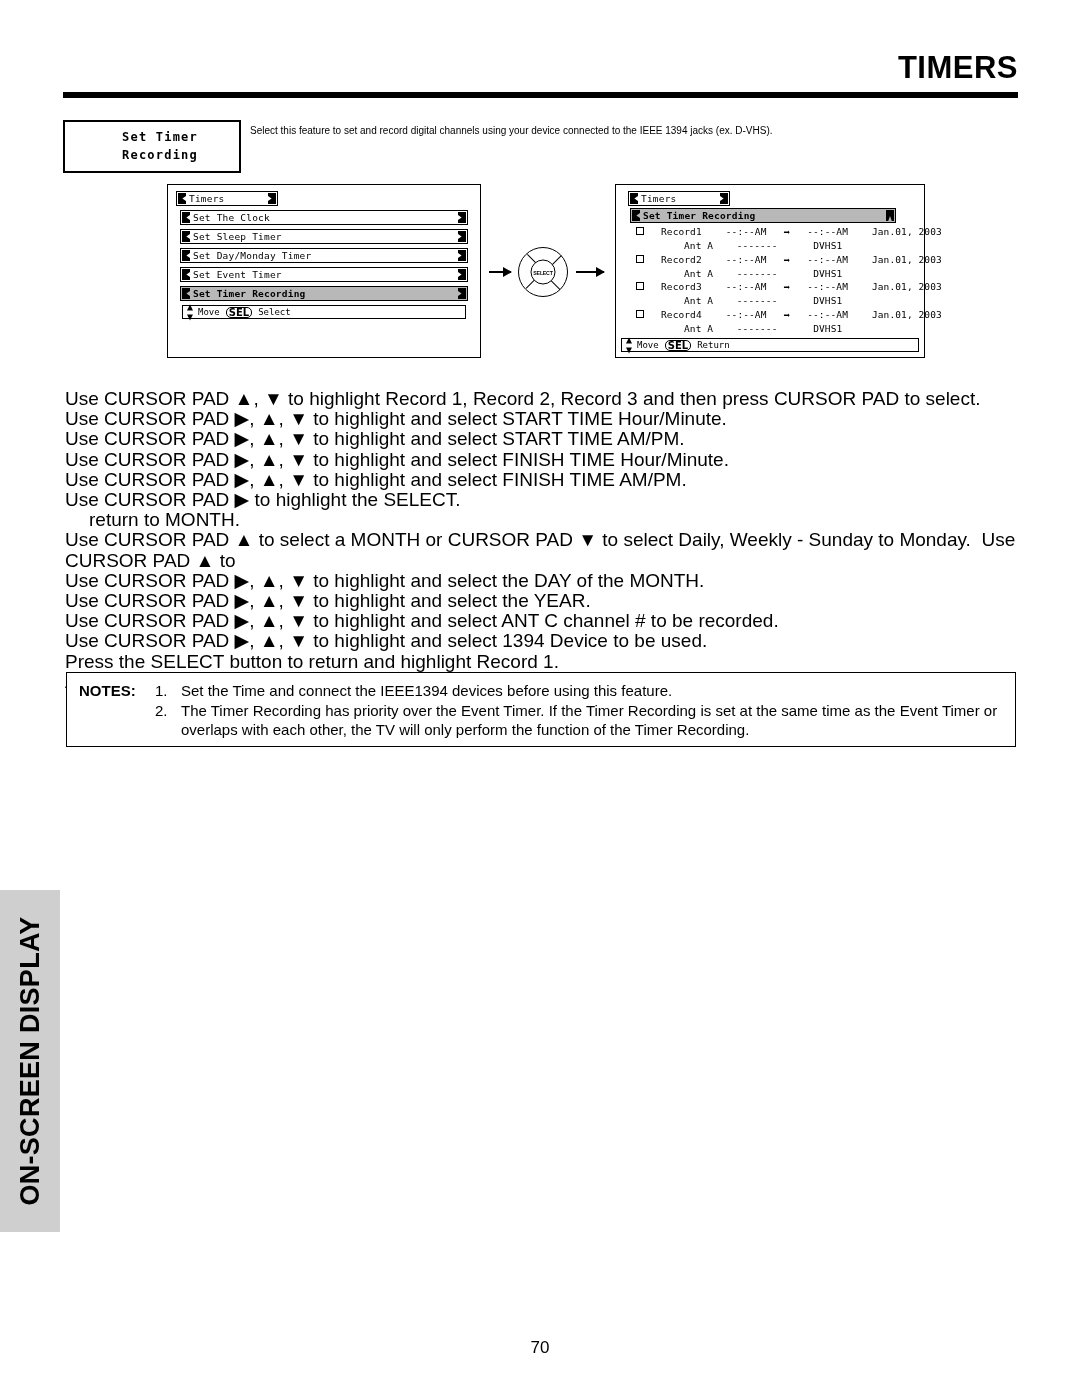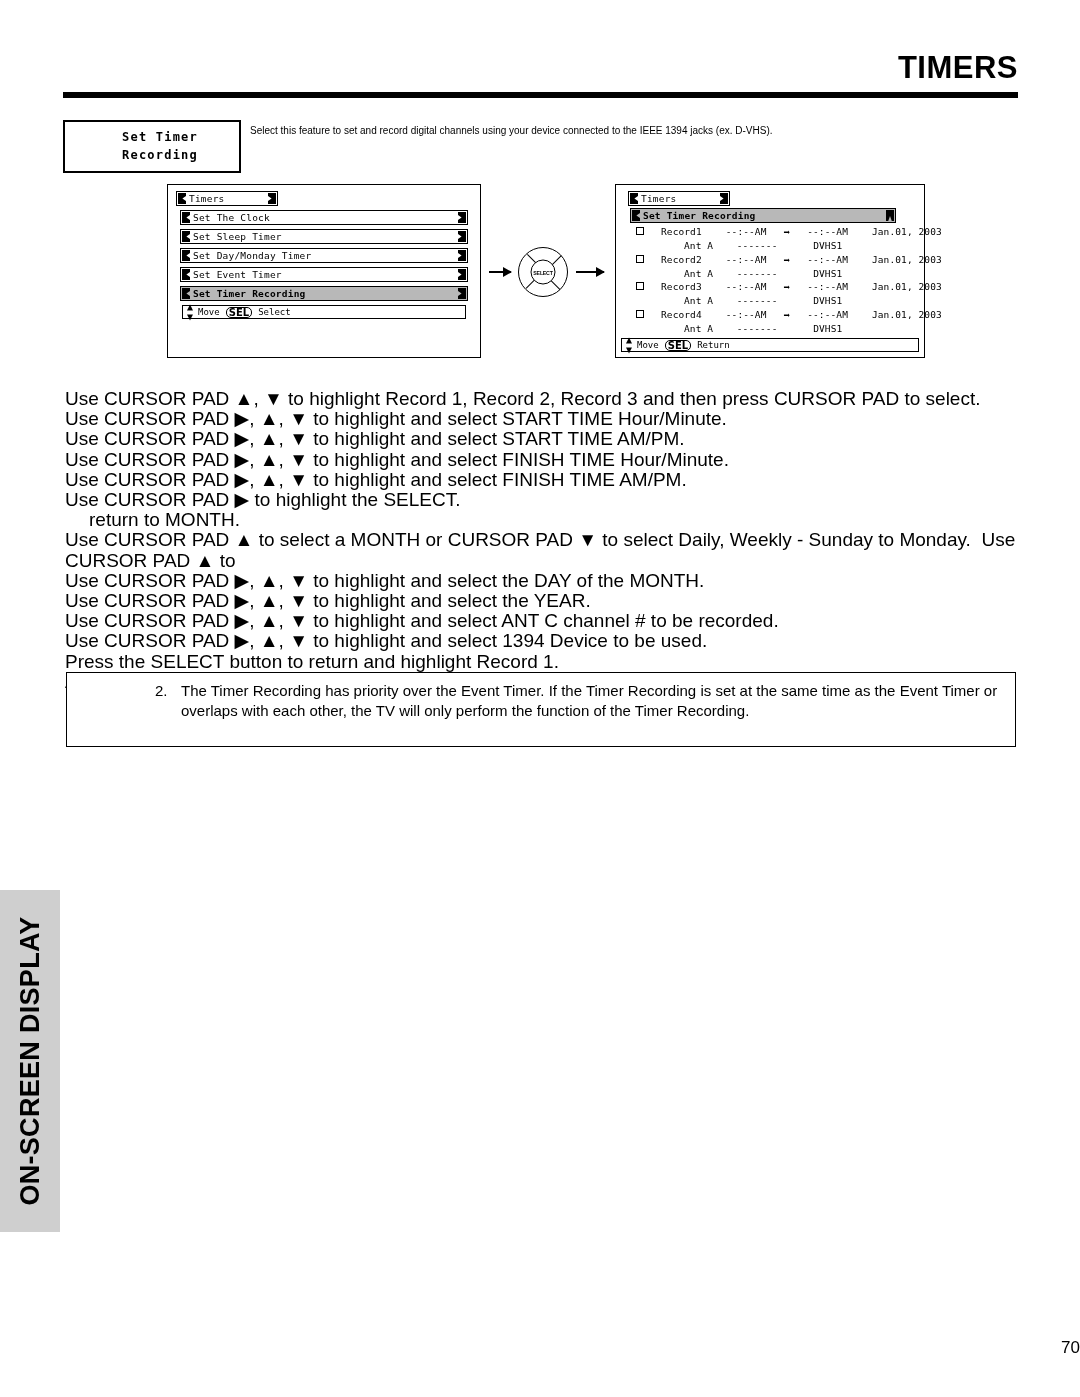--- a/index.html
+++ b/index.html
@@ -162,21 +162,21 @@
     position:absolute; left:50%; top:50%;
     transform:translate(-50%,-50%) rotate(-90deg);
     transform-origin:center center;
     white-space:nowrap;
     font-size:27px; font-weight:bold; letter-spacing:0.3px;
   }
 
   
   #page-number {
     position:absolute; left:0; top:1338px; width:1080px;
-    text-align:right; font-size:17px;
+    text-align:center; font-size:17px;
   }
 </style>
 </head>
 <body>
 
 <div id="page-title">TIMERS</div>
 <div id="title-rule"></div>
 
 <div id="feature-box">
   <div class="fl">Set Timer</div>
@@ -350,20 +350,25 @@
   <div class="ln">Use CURSOR PAD ▲ to select a MONTH or CURSOR PAD ▼ to select Daily, Weekly - Sunday to Monday.  Use CURSOR PAD ▲ to</div>
   <div class="ln">Use CURSOR PAD ▶, ▲, ▼ to highlight and select the DAY of the MONTH.</div>
   <div class="ln">Use CURSOR PAD ▶, ▲, ▼ to highlight and select the YEAR.</div>
   <div class="ln">Use CURSOR PAD ▶, ▲, ▼ to highlight and select ANT C channel # to be recorded.</div>
   <div class="ln">Use CURSOR PAD ▶, ▲, ▼ to highlight and select 1394 Device to be used.</div>
   <div class="ln">Press the SELECT button to return and highlight Record 1.</div>
   <div class="ln">A "√" in the box means it is enabled.</div>
 </div>
 
 <div id="notes-box">
+  <div class="row r1">
+    <div class="lbl">NOTES:</div>
+    <div class="num">1.</div>
+    <div class="txt">Set the Time and connect the IEEE1394 devices before using this feature.</div>
+  </div>
   <div class="row r2">
     <div class="lbl"></div>
     <div class="num">2.</div>
     <div class="txt">The Timer Recording has priority over the Event Timer.  If the Timer Recording is set at the same time as the Event Timer or overlaps with each other, the TV will only perform the function of the Timer Recording.</div>
   </div>
 </div>
 
 <div id="side-tab" style="background: rgb(207, 207, 207);">
   <span>ON-SCREEN DISPLAY</span>
 </div>

